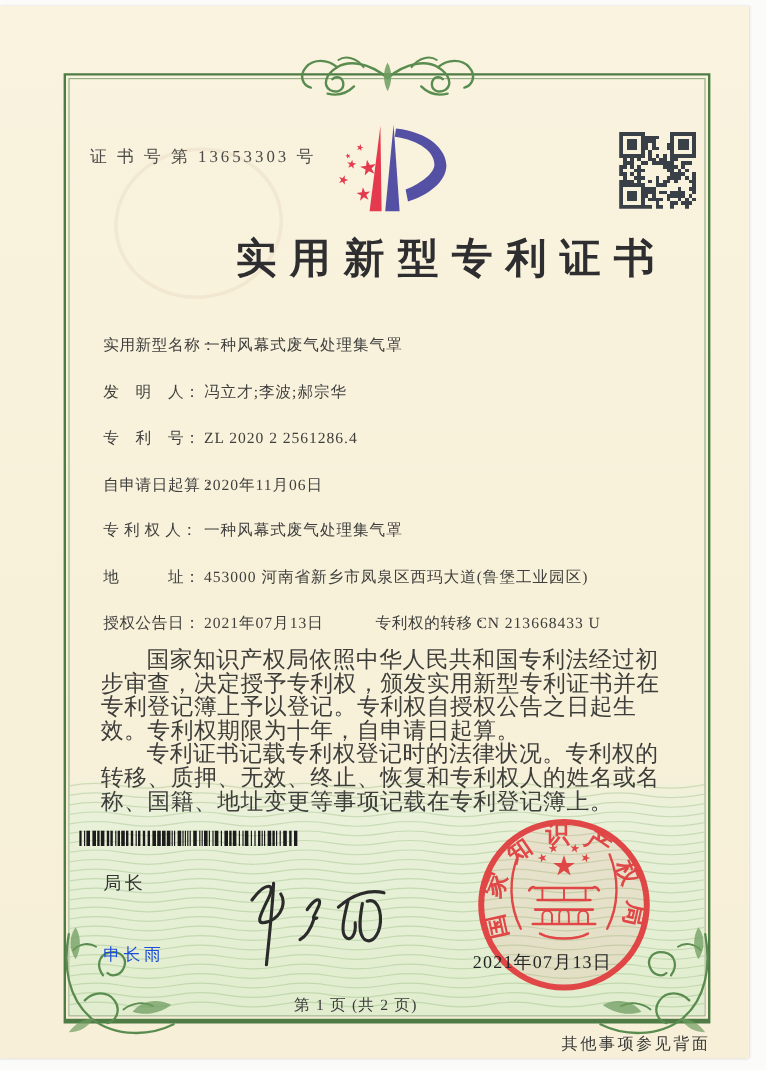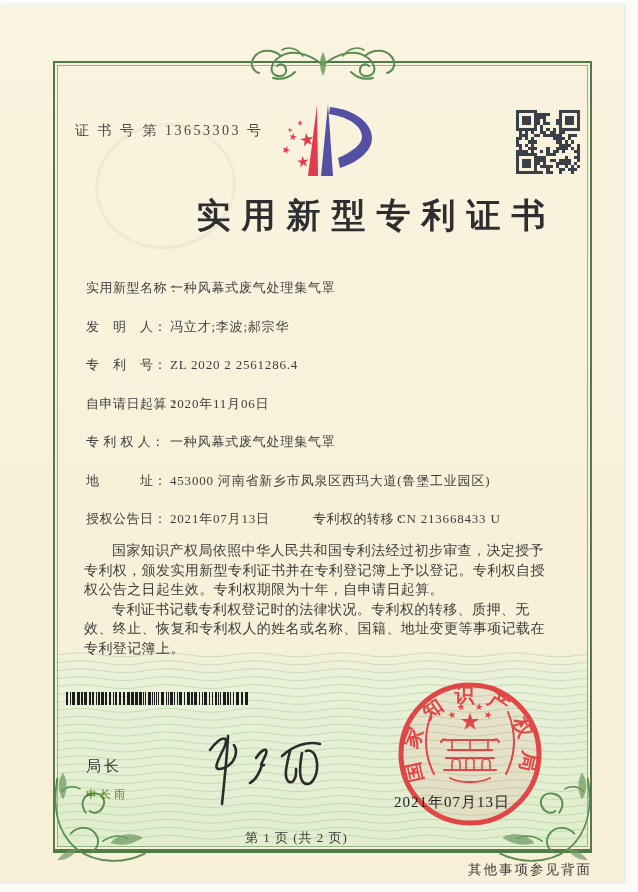--- a/index.html
+++ b/index.html
@@ -40,31 +40,31 @@
     position:absolute;left:53px;top:193px;width:636px;text-align:center;
     font-size:34px;font-weight:600;letter-spacing:11px;color:#2e2e30;text-indent:11px;
   }
   .fields{position:absolute;left:86px;top:281px;width:480px;font-size:13px;color:#3e3e3c;}
   .frow{display:flex;margin-bottom:24.5px;line-height:14px;white-space:nowrap;}
   .flabel{width:84px;flex:0 0 84px;letter-spacing:.5px;}
   .fvalue{letter-spacing:.8px;}
   .grant .fvalue1{width:143px;flex:0 0 143px;}
   .paras{
     position:absolute;left:84px;top:541px;width:474px;
-    font-size:14px;line-height:19.6px;color:#3d3d3a;letter-spacing:.4px;
+    font-size:19px;line-height:19.6px;color:#3d3d3a;letter-spacing:.4px;
   }
   .paras p{margin:0;text-indent:2em;}
   .barcode{position:absolute;left:66px;top:692px;}
   .seal{position:absolute;left:394px;top:678px;}
   .seal-date{
     position:absolute;left:394px;top:793px;width:160px;
     font-size:15px;color:#242424;letter-spacing:1px;font-weight:500;
   }
-  .sig-title{position:absolute;left:86px;top:757px;font-size:15px;letter-spacing:3px;color:#333331;}
-  .sig-name{position:absolute;left:86px;top:787px;font-size:11px;letter-spacing:3px;color:#4d7c0f;}
+  .sig-title{position:absolute;left:86px;top:727px;font-size:15px;letter-spacing:3px;color:#333331;}
+  .sig-name{position:absolute;left:86px;top:787px;font-size:14px;letter-spacing:3px;color:#1d4ed8;}
   .signature{position:absolute;left:178px;top:718px;}
   .page-num{position:absolute;left:53px;top:829px;width:487px;text-align:center;font-size:13px;color:#3a3a38;letter-spacing:1px;}
   .back-note{position:absolute;left:53px;top:861px;width:539px;text-align:right;font-size:13.5px;color:#3b3b39;letter-spacing:2px;}
 </style>
 </head>
 <body>
 
 <div class="paper">
   <div class="watermark"></div>
 </div>

